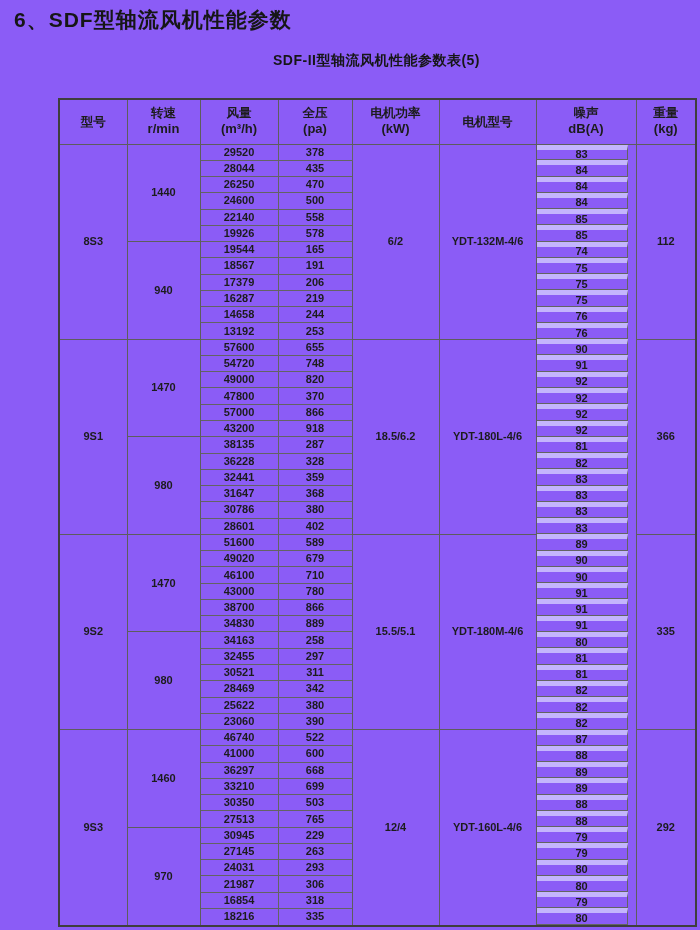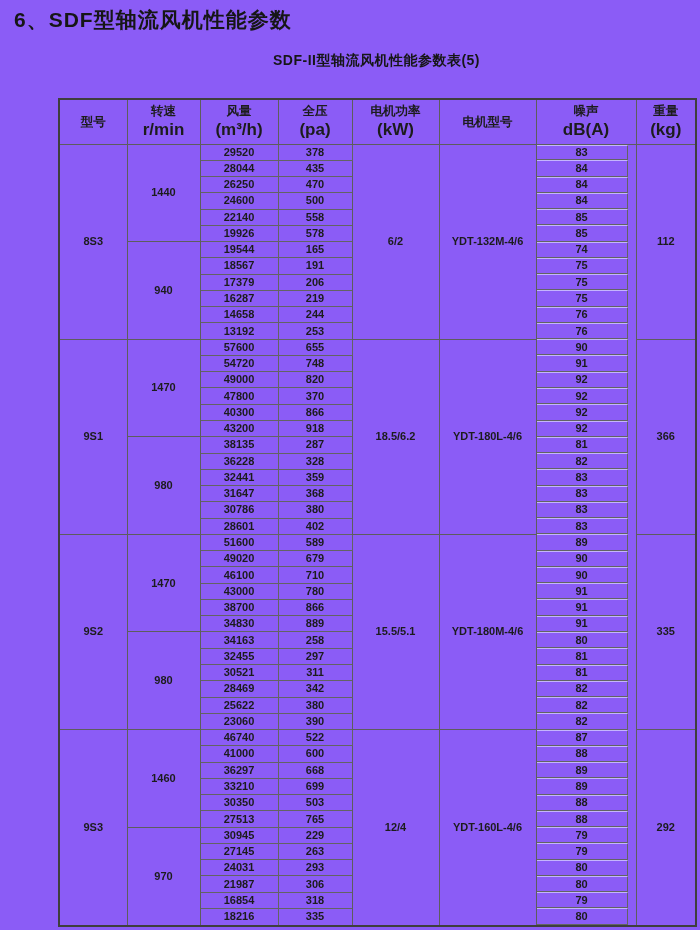--- a/index.html
+++ b/index.html
@@ -83,31 +83,31 @@
     border-top: 0;
     border-bottom: 0;
     border-right: 0;
   }
   .noise-box {
     position: absolute;
     top: 0;
     bottom: 0;
     left: 0;
     right: 8px;
-    border-top: 1px solid #c4b5fd;
+    border-top: 5px solid #c4b5fd;
     border-bottom: 1px solid #636363;
     border-right: 1px solid #636363;
     display: flex;
     align-items: center;
     justify-content: center;
     font-size: 11px;
     font-weight: bold;
   }
   .hdr-line2 {
-    font-size: 17px;
+    font-size: 13px;
   }
 </style>
 </head>
 <body>
 
 <div class="page">
   <div class="doc-title">6、SDF型轴流风机性能参数</div>
   <div class="table-title">SDF-II型轴流风机性能参数表(5)</div>
   <table class="perf" id="fan-table">
       <colgroup>
@@ -272,21 +272,21 @@
           </td>
         </tr>
         <tr>
           <td class="cell-flow">47800</td>
           <td class="cell-pressure">370</td>
           <td class="cell-noise">
             <div class="noise-box">92</div>
           </td>
         </tr>
         <tr>
-          <td class="cell-flow">40300</td>
+          <td class="cell-flow">57000</td>
           <td class="cell-pressure">866</td>
           <td class="cell-noise">
             <div class="noise-box">92</div>
           </td>
         </tr>
         <tr>
           <td class="cell-flow">43200</td>
           <td class="cell-pressure">918</td>
           <td class="cell-noise">
             <div class="noise-box">92</div>

